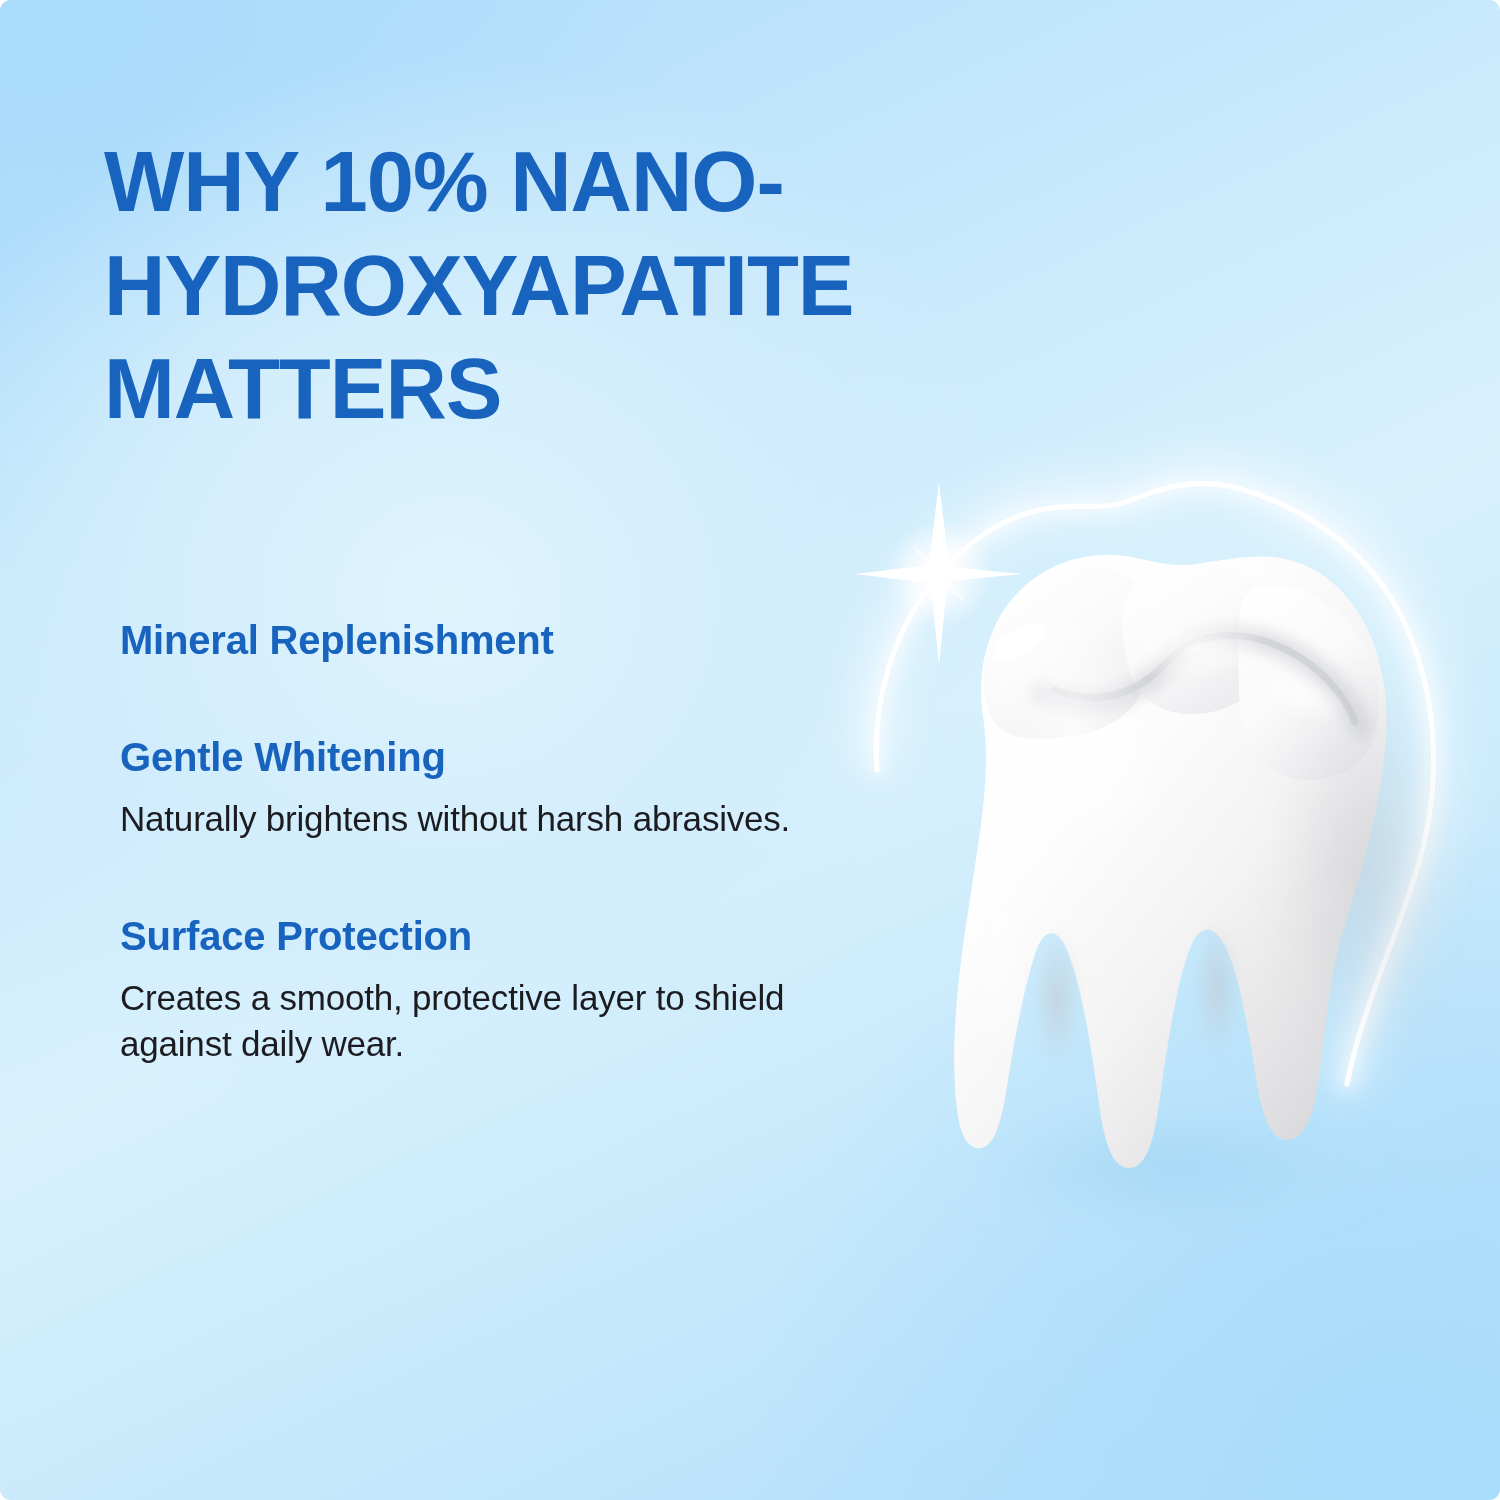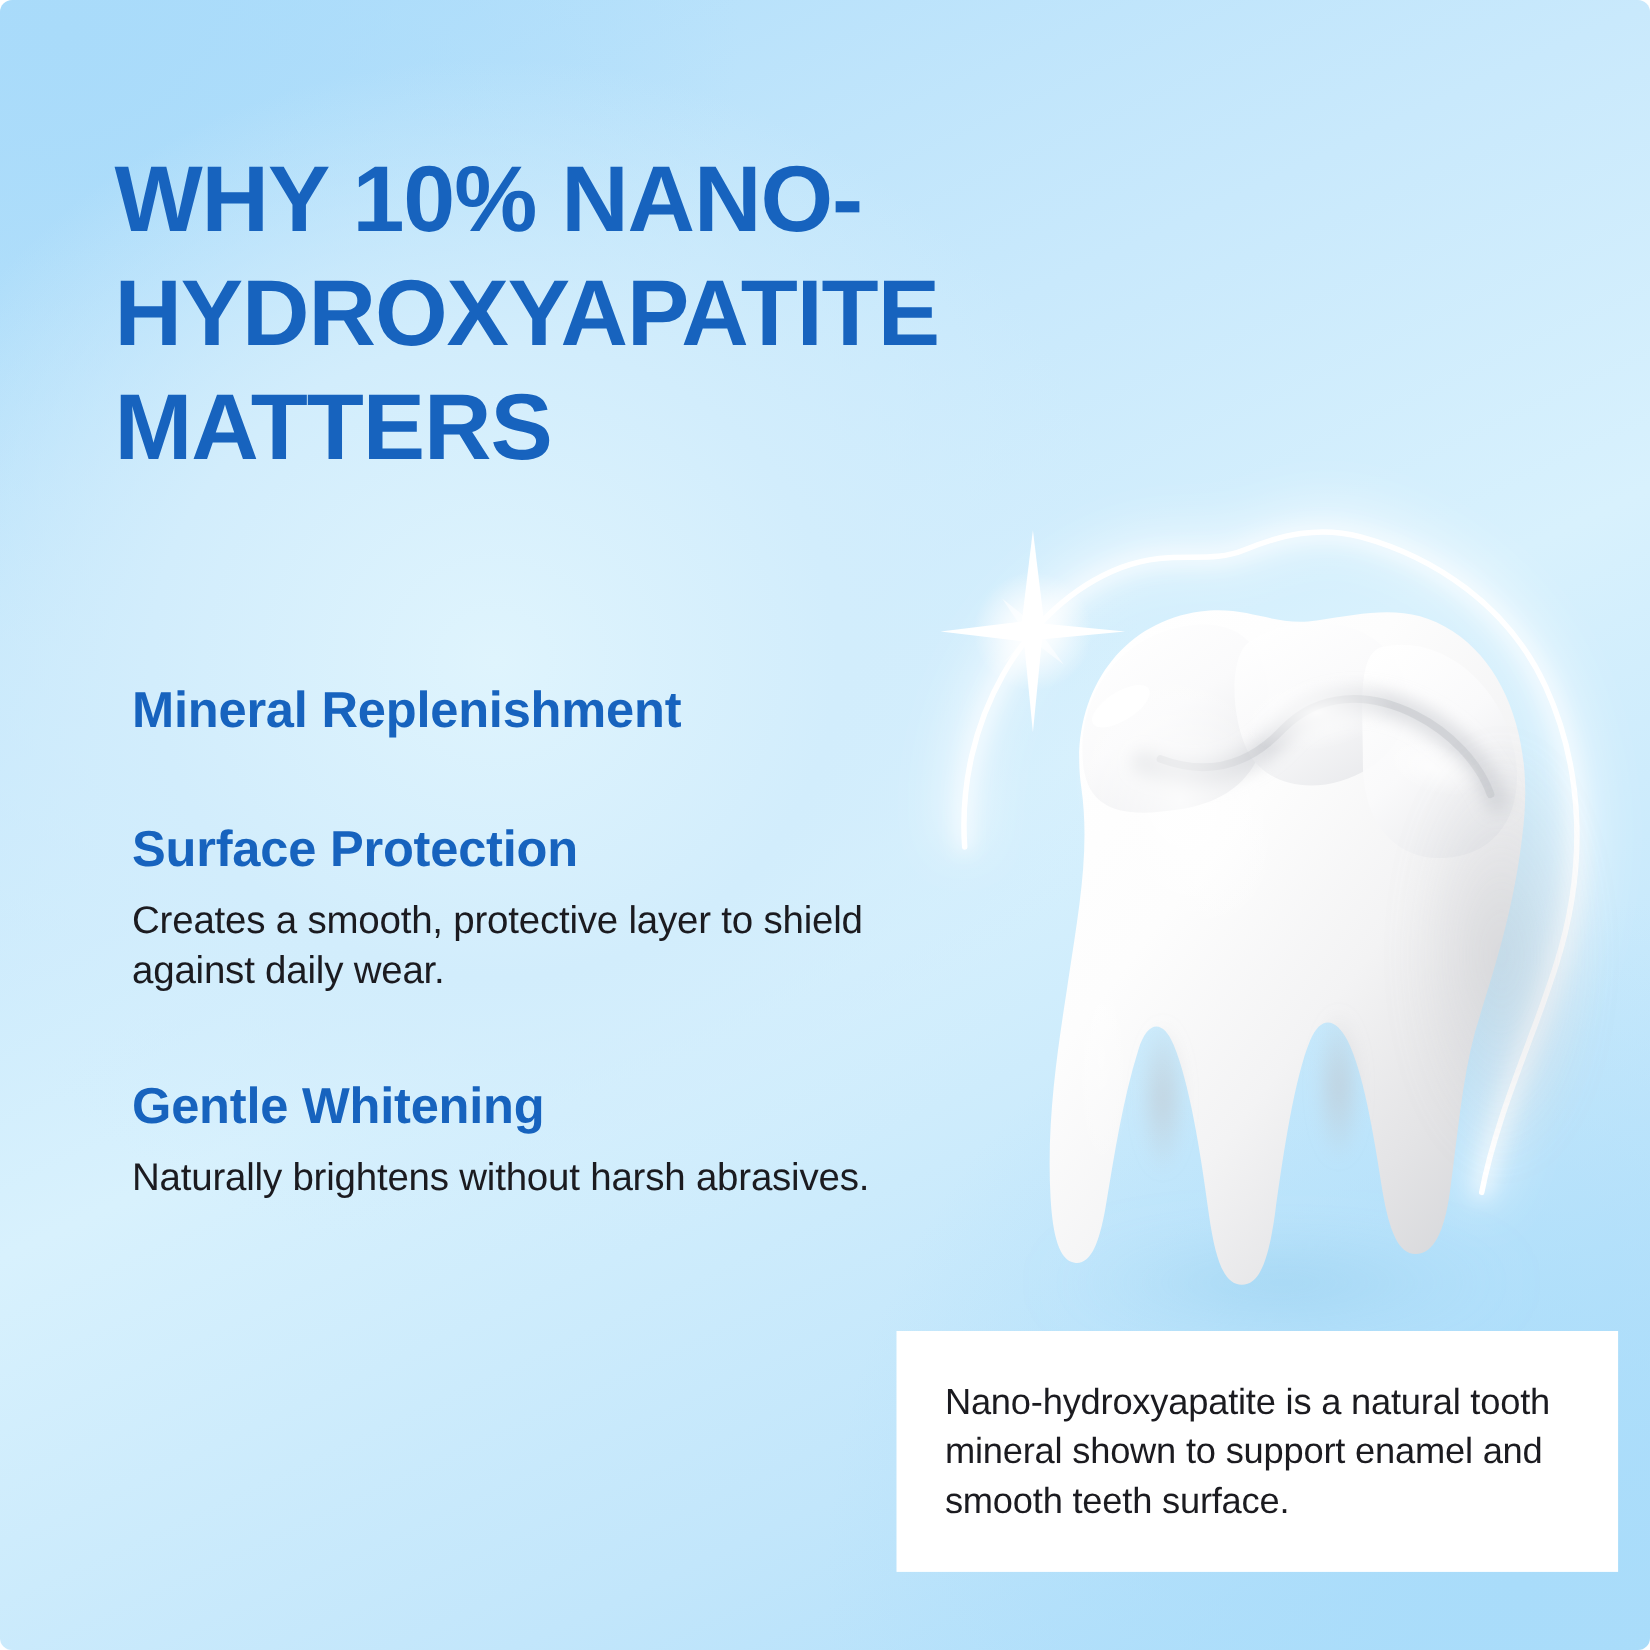--- a/index.html
+++ b/index.html
@@ -39,21 +39,21 @@
   #benefits {
     position:absolute;
     left:120px; top:618px;
     width:740px;
   }
   .benefit { margin-bottom:72px; }
   .benefit:last-child { margin-bottom:0; }
 
   .benefit-title {
     color:#1763BE;
-    font-size:46px;
+    font-size:40px;
     font-weight:bold;
     letter-spacing:-0.2px;
     margin-bottom:16px;
   }
   .benefit-desc {
     color:#1B1B20;
     font-size:35px;
     font-weight:300;
     line-height:1.32;
     letter-spacing:-0.2px;
@@ -92,27 +92,27 @@
 
   <h1 id="headline">Why 10% Nano-Hydroxyapatite Matters</h1>
 
   <div id="benefits">
 
     <div class="benefit">
       <div class="benefit-title">Mineral Replenishment</div>
     </div>
 
     <div class="benefit">
+      <div class="benefit-title">Gentle Whitening</div>
+      <div class="benefit-desc">Naturally brightens without harsh abrasives.</div>
+    </div>
+
+    <div class="benefit">
       <div class="benefit-title">Surface Protection</div>
       <div class="benefit-desc">Creates a smooth, protective layer to shield against daily wear.</div>
-    </div>
-
-    <div class="benefit">
-      <div class="benefit-title">Gentle Whitening</div>
-      <div class="benefit-desc">Naturally brightens without harsh abrasives.</div>
     </div>
 
   </div>
 
   <div id="tooth-art">
     <svg viewBox="0 0 700 840" xmlns="http://www.w3.org/2000/svg">
       <defs>
         <radialGradient id="gShadow" cx="50%" cy="50%" r="50%">
           <stop offset="0%" stop-color="#6FB6DF" stop-opacity="0.42"></stop>
           <stop offset="55%" stop-color="#8CC8E8" stop-opacity="0.20"></stop>
@@ -248,17 +248,14 @@
         <path d="M 134 84 L 144 166 L 134 268 L 124 166 Z" fill="#FFFFFF" opacity="0.98"></path>
         <path d="M 50 176 L 124 167 L 218 176 L 124 185 Z" fill="#FFFFFF" opacity="0.98"></path>
         <path d="M 134 128 L 140 172 L 134 216 L 128 172 Z" fill="#FFFFFF"></path>
         <path d="M 92 176 L 130 172 L 176 176 L 130 180 Z" fill="#FFFFFF"></path>
         <path d="M 106 146 L 136 170 L 162 206 L 130 182 Z" fill="#FFFFFF" opacity="0.55"></path>
         <path d="M 162 146 L 136 172 L 106 206 L 134 180 Z" fill="#FFFFFF" opacity="0.55"></path>
       </g>
     </svg>
   </div>
 
-  <div id="callout">
-    <div id="callout-text">Nano-hydroxyapatite is a natural tooth mineral shown to support enamel and smooth teeth surface.</div>
-  </div>
 
 </div>
 
 </body></html>

